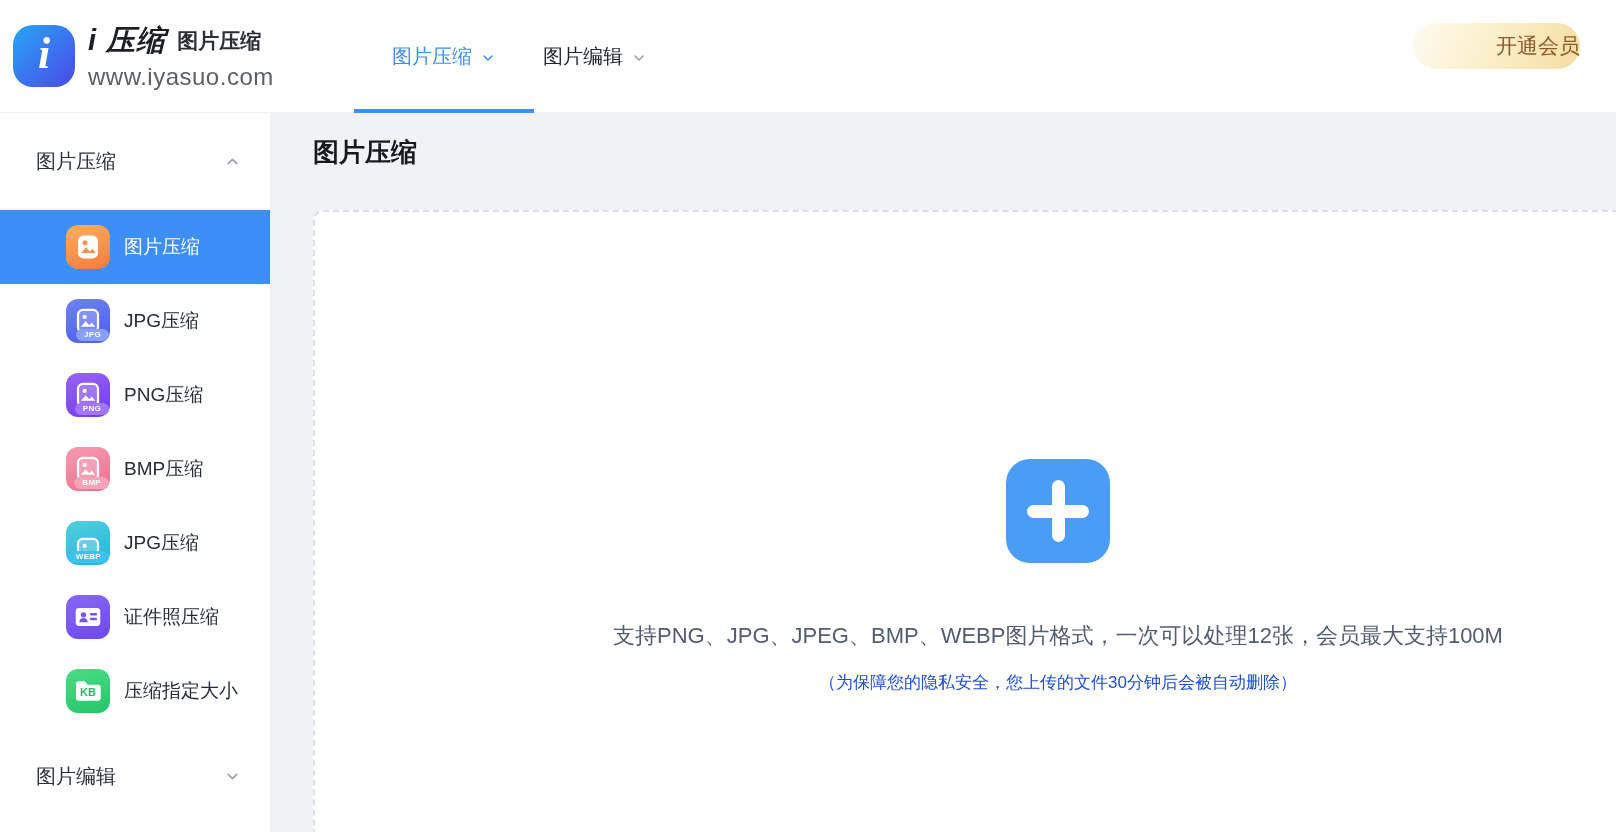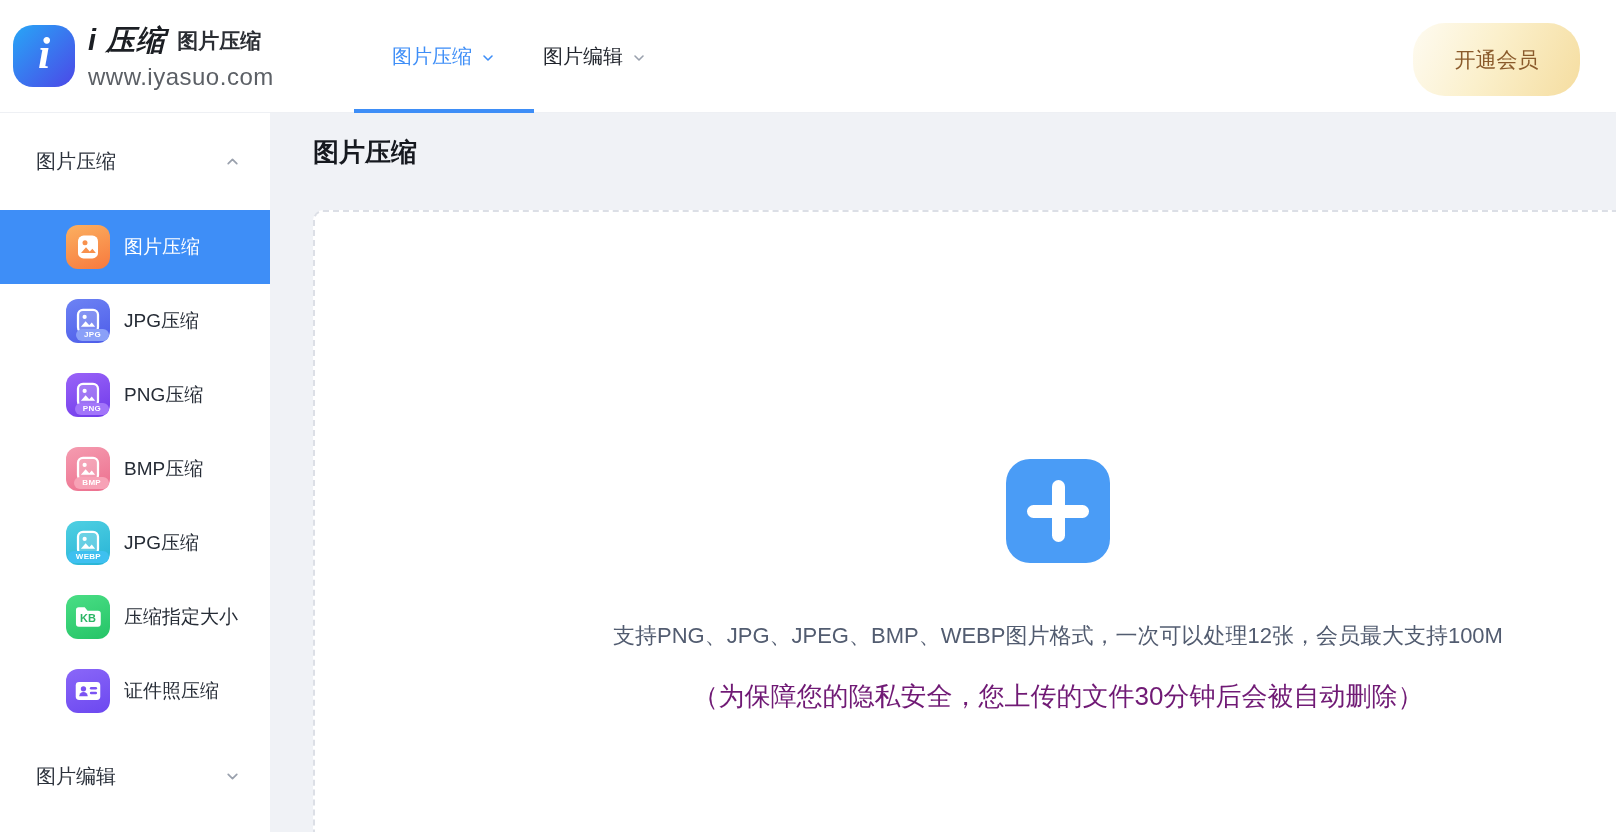--- a/index.html
+++ b/index.html
@@ -23,24 +23,24 @@
 
   .nav { display:flex; margin-left:68px; }
   .nav-item { position:relative; display:flex; align-items:center; gap:9px;
     padding:0 24px; font-size:20px; color:#1f232b; cursor:pointer; }
   .nav-item .chev { color:#9aa1ad; margin-top:3px; }
   .nav-item.active { color:#3E8EF7; }
   .nav-item.active .chev { color:#3E8EF7; }
   .nav-item.active::after { content:""; position:absolute; bottom:-1px; left:50%;
     transform:translateX(-50%); width:180px; height:4px; background:#3E8EF7; }
 
-  .member-btn { position:absolute; right:36px; top:23px; width:167px; height:73px;
+  .member-btn { position:absolute; right:36px; top:23px; width:167px; height:46px;
     border-radius:32px; border:none; cursor:pointer;
     background:linear-gradient(115deg,#FEFBF1 0%,#FBF0CC 45%,#F5DDA0 100%);
-    color:#8A5A2B; font-size:21px; font-family:inherit; }
+    color:#8A5A2B; font-size:21px; font-family:inherit;text-align:right; }
 
   
   .body-row { display:flex; height:719px; }
   .sidebar { width:270px; flex:none; background:#fff; }
   .main { flex:1; background:#F0F2F6; padding:21px 0 0 43px; overflow:hidden; position:relative; }
 
   
   .side-section { height:97px; display:flex; align-items:center; justify-content:space-between;
     padding:0 30px 0 36px; font-size:20px; color:#2b313b; cursor:pointer; }
   .side-section .chev { color:#9aa1ad; }
@@ -48,21 +48,21 @@
     font-size:19px; color:#262c36; cursor:pointer; }
   .side-item.active { background:#3E8EF7; color:#fff; }
 
   .tool-icon { position:relative; width:44px; height:44px; border-radius:12px; flex:none;
     display:flex; align-items:center; justify-content:center; }
   .tool-icon svg { display:block; }
   .ic-orange { background:linear-gradient(160deg,#FBB060,#F7793E); }
   .ic-jpg    { background:linear-gradient(160deg,#6D83F4,#4D5CE9); }
   .ic-png    { background:linear-gradient(160deg,#9A63F8,#6F3BEA); }
   .ic-bmp    { background:linear-gradient(160deg,#F59CB0,#EC6F8E); }
-  .ic-webp   { background:linear-gradient(160deg,#4FD0E2,#27B3D6); }
+  .ic-webp   { background:linear-gradient(160deg,#4FD0E2,#27B3D6);align-items:flex-end; }
   .ic-id     { background:linear-gradient(160deg,#8A67F8,#6C48F0); }
   .ic-kb     { background:linear-gradient(160deg,#4ADE85,#25C467); }
   .fmt-badge { position:absolute; right:1px; bottom:2px; border-radius:6px;
     padding:1px 8px; font-size:8px; font-weight:bold; color:#fff; line-height:1.3; letter-spacing:.3px; }
   .bg-jpg  { background:#8AA0F8; }
   .bg-png  { background:#A275FA; }
   .bg-bmp  { background:#F7A2B6; }
   .bg-webp { background:#3EC0F0; }
   .kb-label { position:absolute; font-size:11px; font-weight:bold; color:#2BB565;
     top:17px; left:50%; transform:translateX(-50%); }
@@ -71,21 +71,21 @@
   .page-title { font-size:26px; font-weight:bold; color:#16191f; line-height:36px; }
   .upload-panel { margin-top:40px; width:1490px; height:820px; background:#fff;
     border:2px dashed #DCDFE6; border-radius:10px;
     display:flex; flex-direction:column; align-items:center; padding-top:247px; cursor:pointer; }
   .plus-tile { width:104px; height:104px; border-radius:24px; background:#4A9CF6; position:relative; }
   .plus-tile i { position:absolute; background:#fff; border-radius:7px; }
   .plus-h { width:62px; height:13px; left:21px; top:45.5px; }
   .plus-v { width:13px; height:62px; left:45.5px; top:21px; }
   .upload-title { margin-top:48px; font-size:31px; font-weight:bold; color:#0c0e12; }
   .upload-hint { margin-top:58px; font-size:22px; color:#525C70; }
-  .upload-privacy { margin-top:28px; font-size:26px; color:#701a75; }
+  .upload-privacy { margin-top:20px; font-size:17px; color:#1d4ed8; }
 </style>
 </head>
 <body>
 
 <div class="header">
   <div class="logo-block">
     <div class="logo-icon">
       <span>i</span>
     </div>
     <div class="logo-text">
@@ -176,45 +176,45 @@
     <div class="side-item">
       <span class="tool-icon ic-webp">
         <svg width="30" height="30" viewBox="0 0 24 24">
           <rect x="4" y="3" width="16" height="18" rx="4" fill="rgba(255,255,255,0.22)" stroke="#fff" stroke-width="1.8"></rect>
           <circle cx="9.3" cy="8.7" r="1.7" fill="#fff"></circle>
           <path d="M6.3 16.5 l3.8-4.4 2.9 3.3 2-2.2 2.7 3.3 z" fill="#fff"></path>
         </svg>
         <span class="fmt-badge bg-webp">WEBP</span>
       </span>
       <span>JPG压缩</span>
-    </div>
-
-    <div class="side-item">
-      <span class="tool-icon ic-kb">
-        <svg width="34" height="34" viewBox="0 0 24 24">
-          <path d="M3.5 7.2 a2 2 0 0 1 2-2 h4.2 l2 2.3 h7.3 a2 2 0 0 1 2 2 v7.3 a2 2 0 0 1 -2 2 h-13.5 a2 2 0 0 1 -2-2 z" fill="#fff"></path>
-        </svg>
-        <span class="kb-label">KB</span>
-      </span>
-      <span>压缩指定大小</span>
     </div>
 
     <div class="side-item">
       <span class="tool-icon ic-id">
         <svg width="32" height="32" viewBox="0 0 24 24">
           <rect x="2.8" y="5.2" width="18.4" height="13.6" rx="2.6" fill="#fff"></rect>
           <circle cx="8.6" cy="10.4" r="2" fill="#7B53F3"></circle>
           <path d="M5.4 15.9 a3.2 3.2 0 0 1 6.4 0 z" fill="#7B53F3"></path>
           <rect x="13.4" y="9" width="5.4" height="1.8" rx="0.9" fill="#7B53F3"></rect>
           <rect x="13.4" y="12.6" width="5.4" height="1.8" rx="0.9" fill="#7B53F3"></rect>
         </svg>
       </span>
       <span>证件照压缩</span>
     </div>
 
+    <div class="side-item">
+      <span class="tool-icon ic-kb">
+        <svg width="34" height="34" viewBox="0 0 24 24">
+          <path d="M3.5 7.2 a2 2 0 0 1 2-2 h4.2 l2 2.3 h7.3 a2 2 0 0 1 2 2 v7.3 a2 2 0 0 1 -2 2 h-13.5 a2 2 0 0 1 -2-2 z" fill="#fff"></path>
+        </svg>
+        <span class="kb-label">KB</span>
+      </span>
+      <span>压缩指定大小</span>
+    </div>
+
     <div class="side-section">
       <span>图片编辑</span>
       <svg class="chev" width="15" height="15" viewBox="0 0 14 14">
           <path d="M3 5 l4 4 4-4" stroke="currentColor" stroke-width="1.6" fill="none" stroke-linecap="round" stroke-linejoin="round"></path>
         </svg>
     </div>
   </div>
 
   <div class="main">
     <div class="page-title">图片压缩</div>

